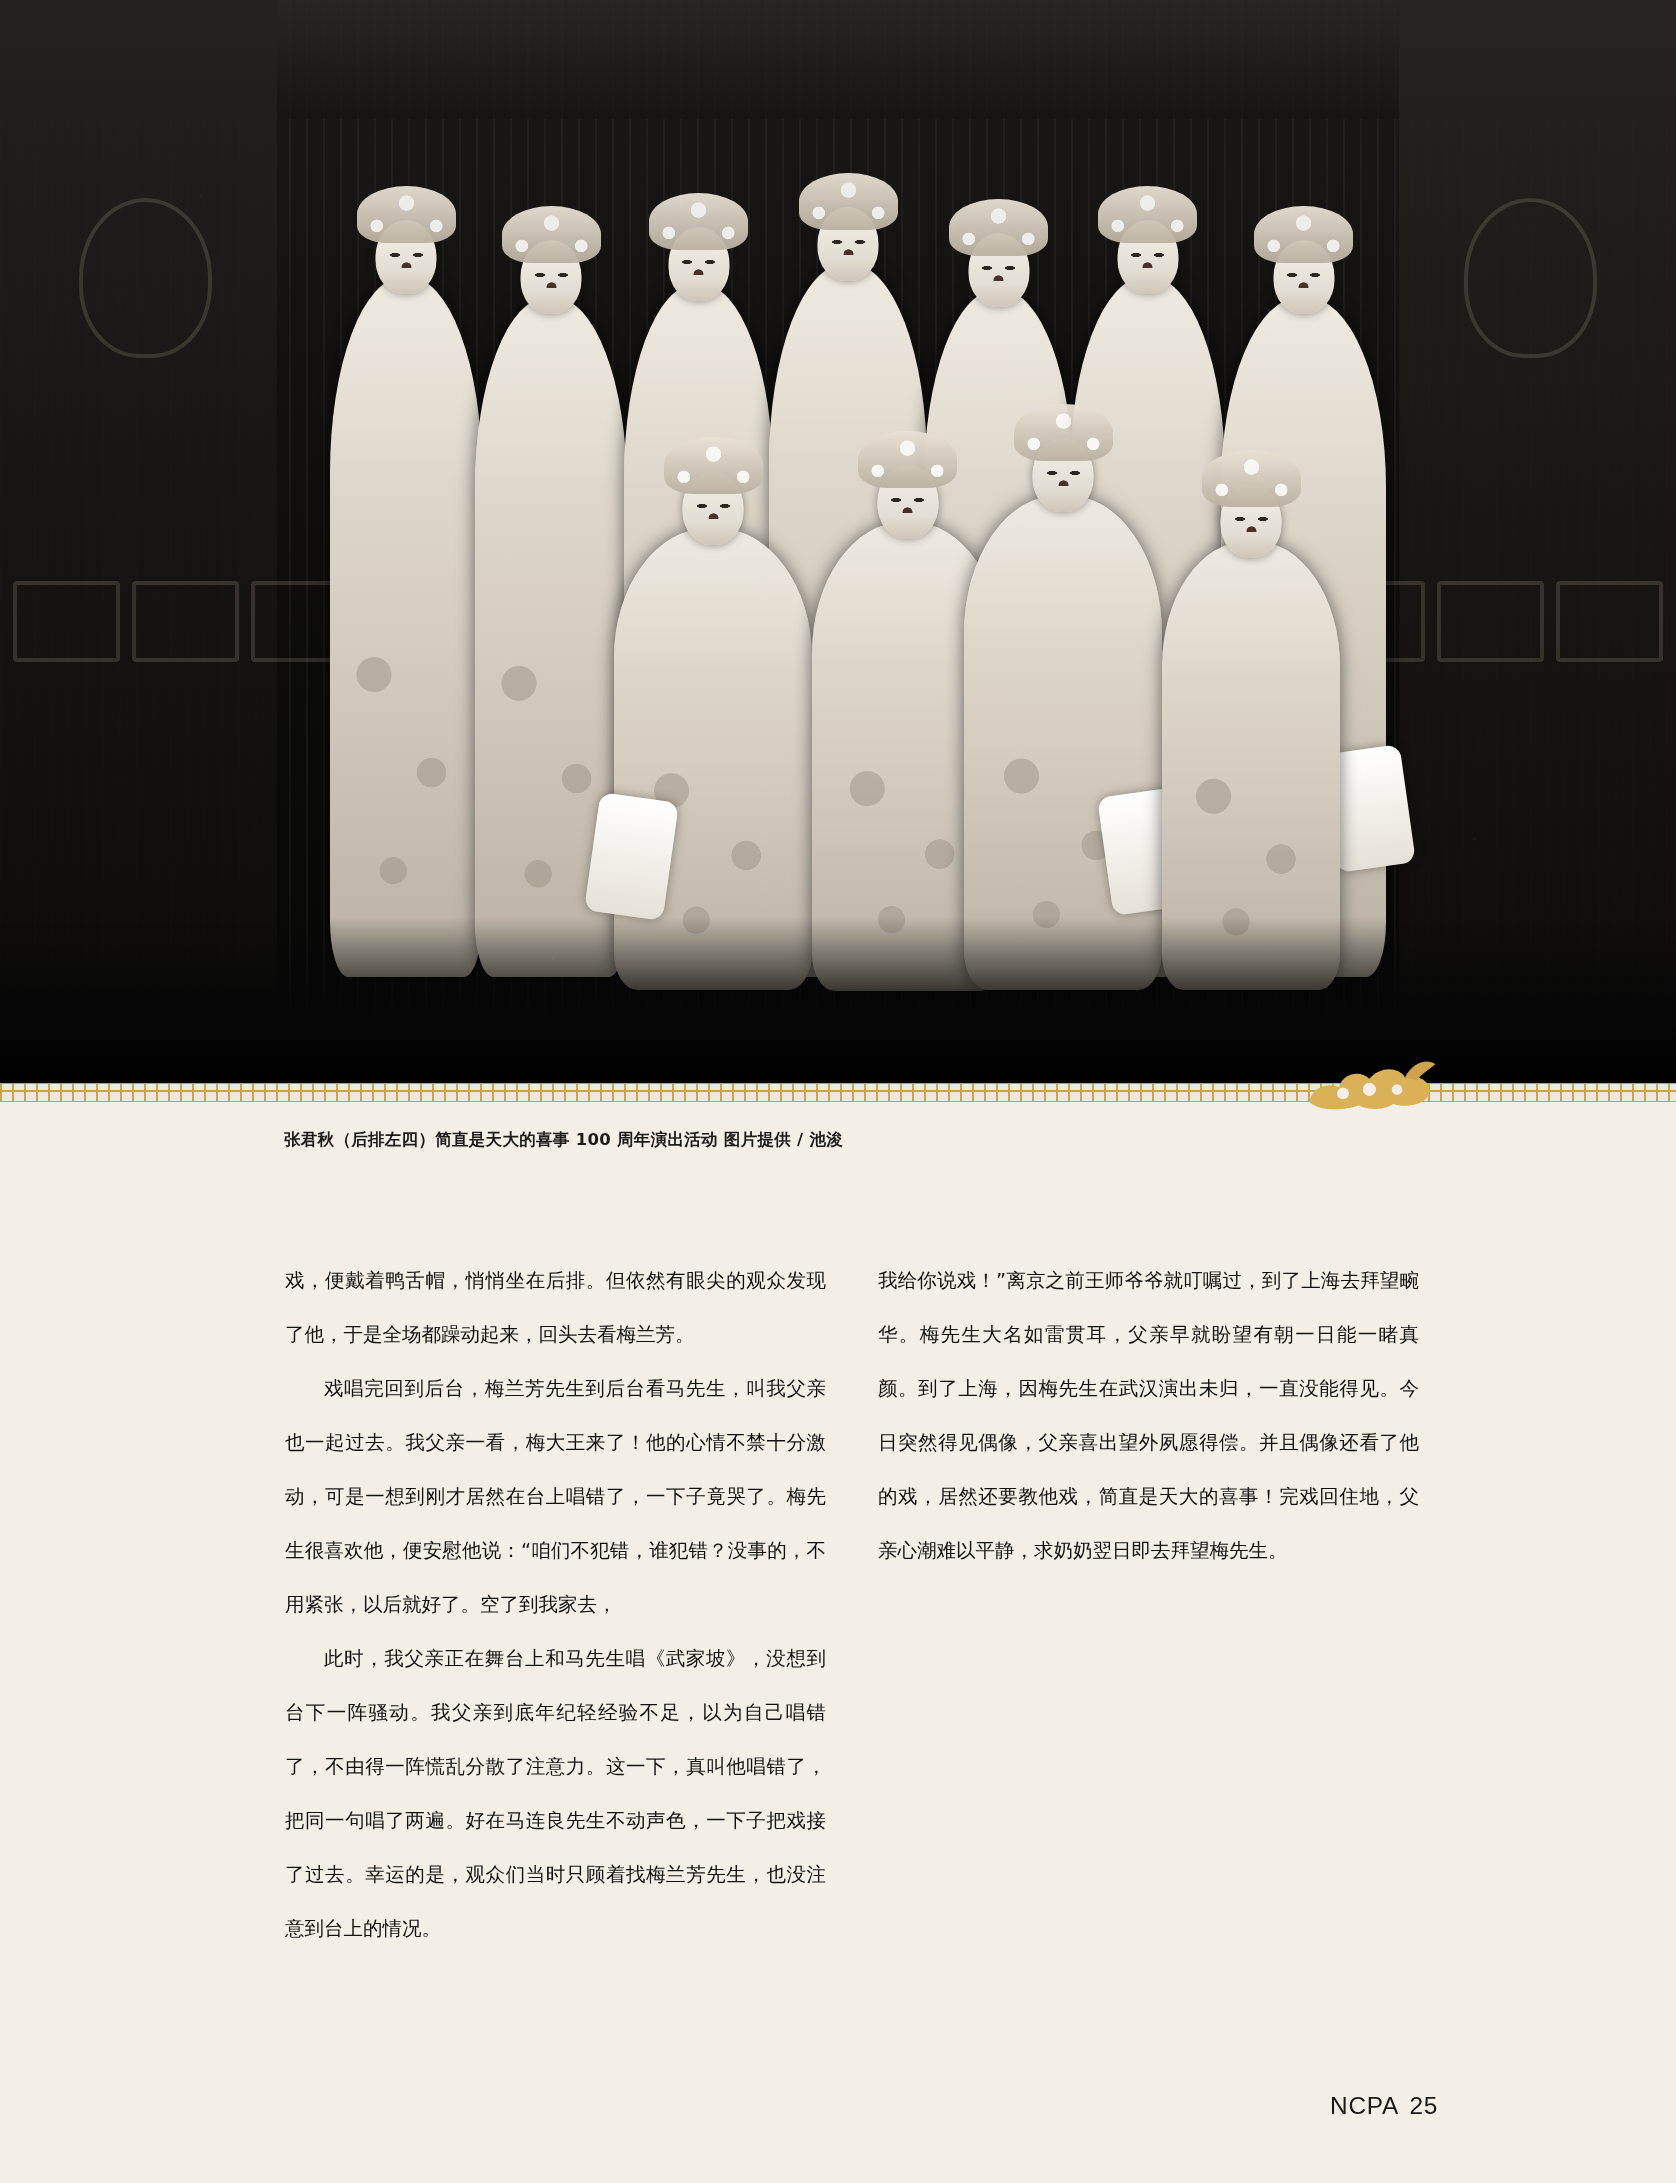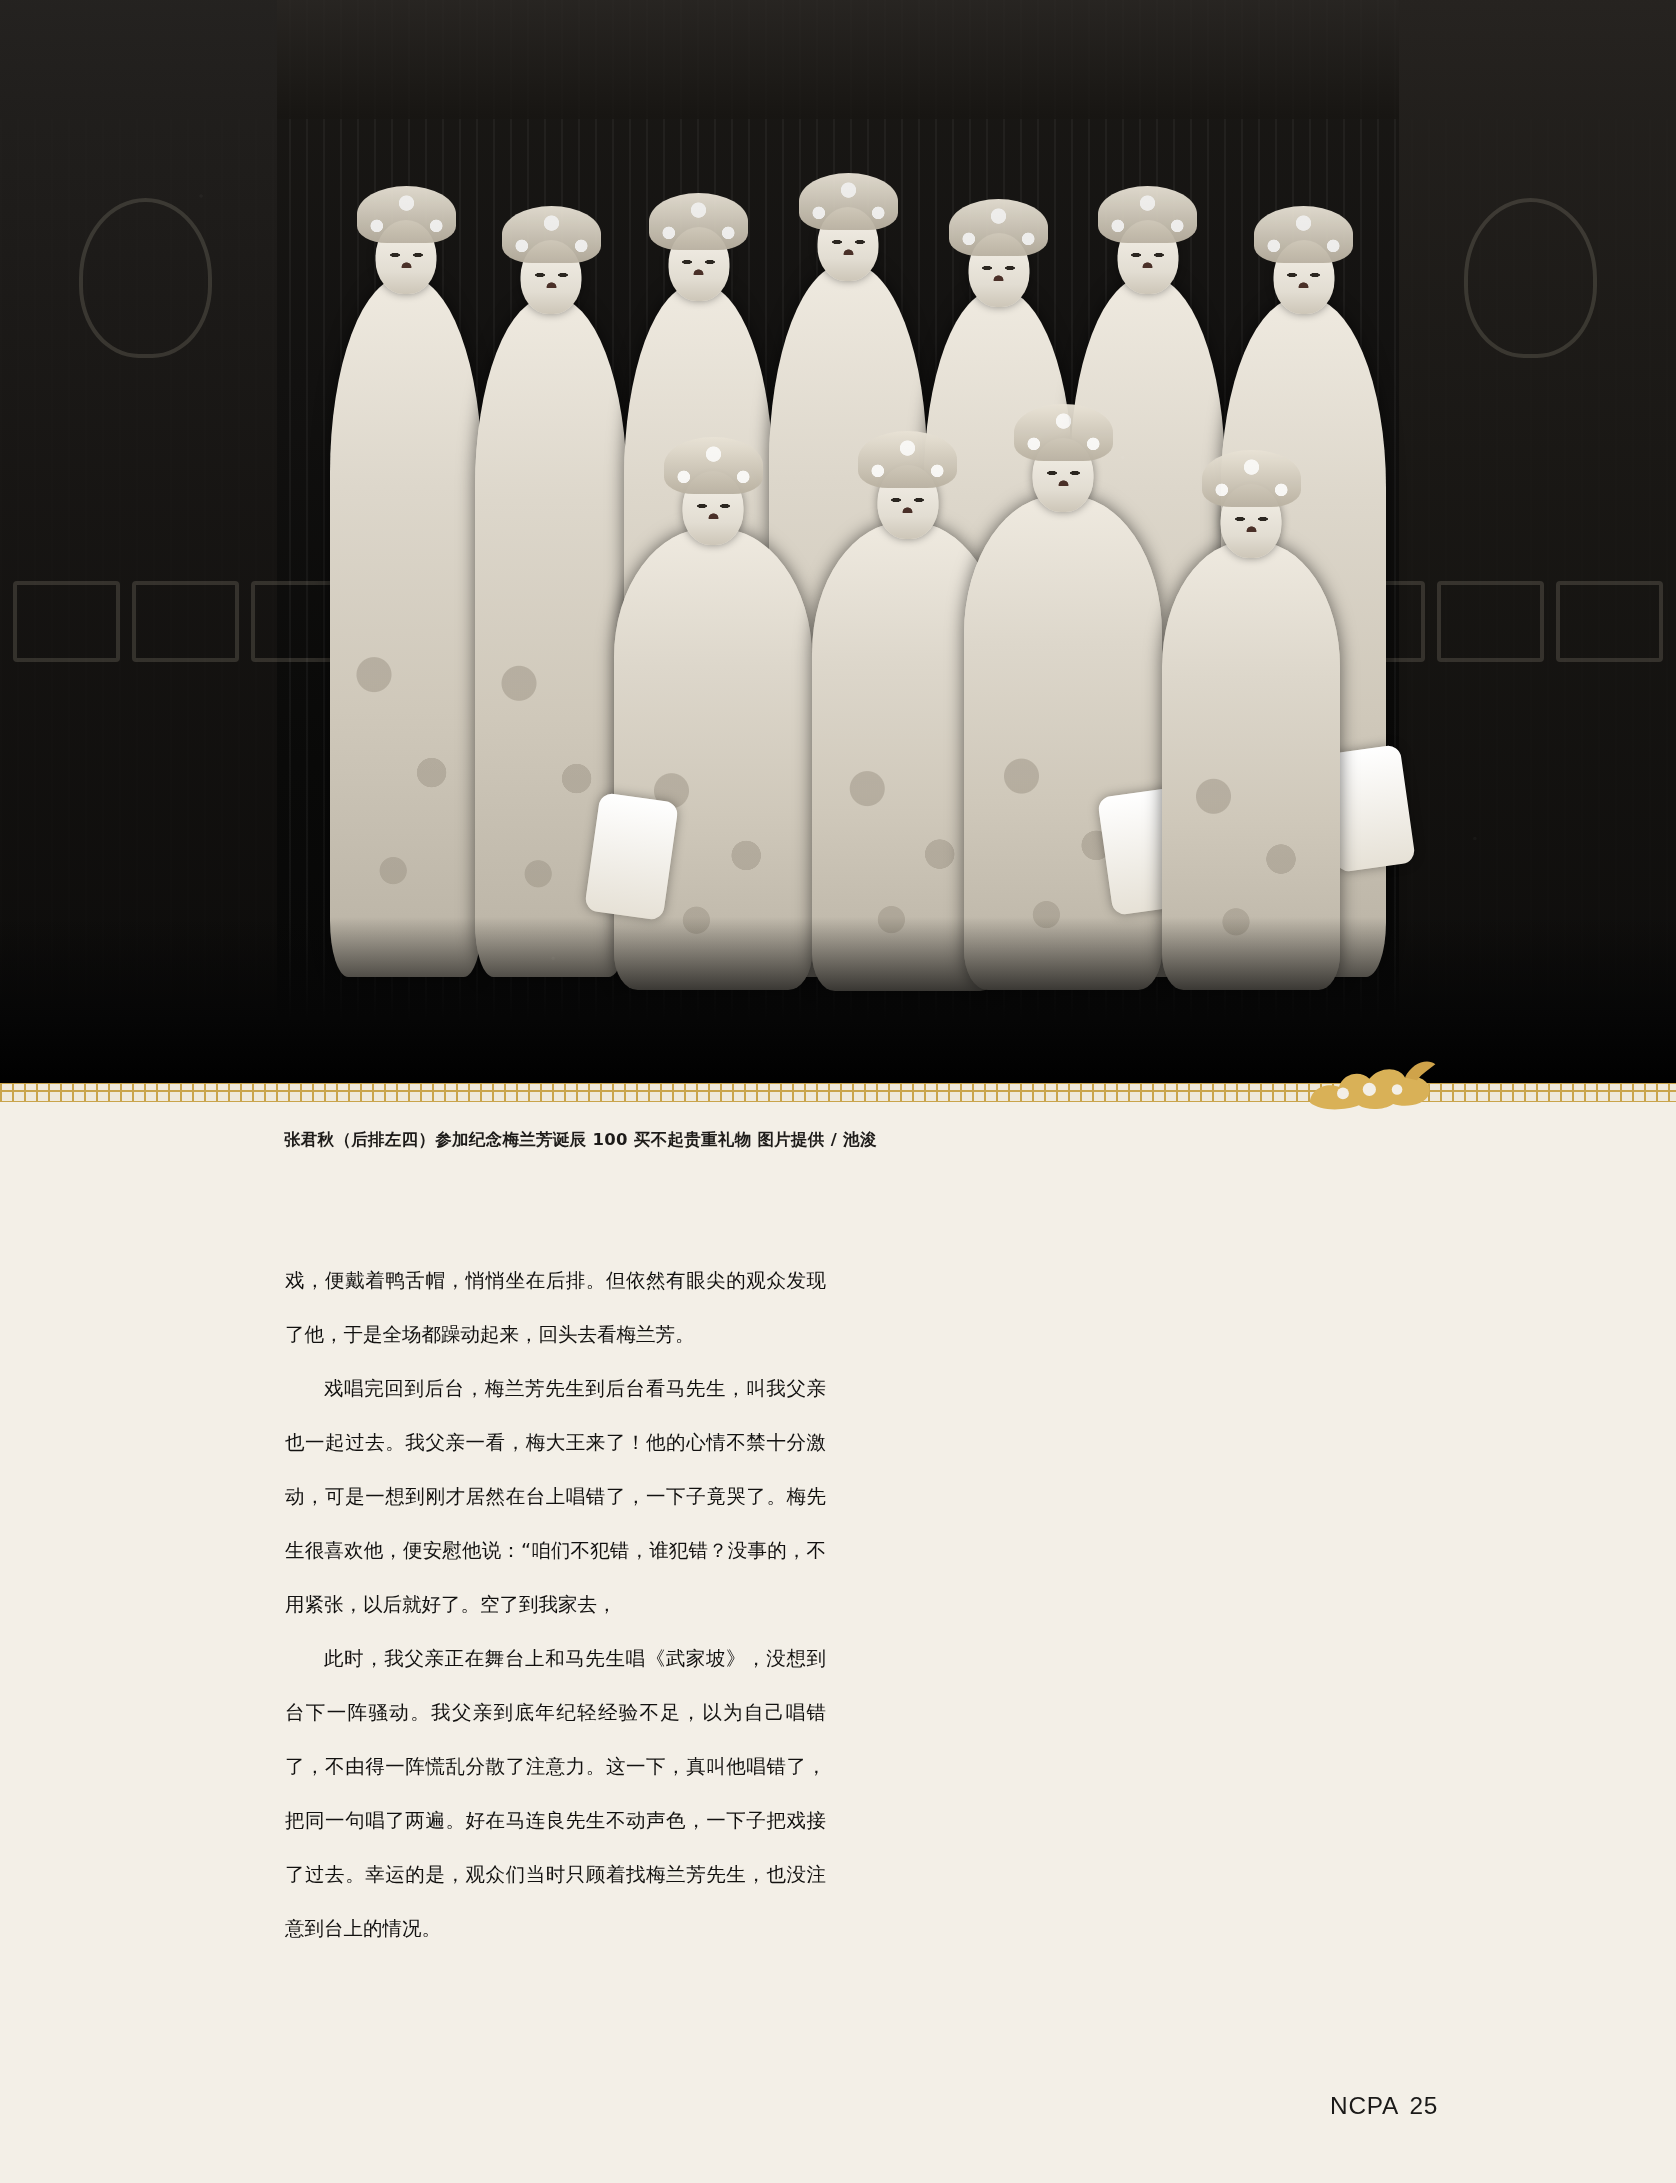--- a/index.html
+++ b/index.html
@@ -348,29 +348,30 @@
       <path d="M6 78 C6 58, 30 46, 50 54 C56 34, 82 28, 96 42 C110 24, 140 22, 150 40
                C172 34, 192 48, 186 66 C180 82, 150 86, 132 80 C118 90, 92 90, 80 82
                C60 90, 22 92, 6 78 Z" fill="#d9b157"></path>
       <path d="M150 40 C160 18, 184 10, 196 20 C186 28, 176 34, 168 44 Z" fill="#cfa34a"></path>
       <circle cx="56" cy="64" r="9" fill="#f3efe7"></circle>
       <circle cx="96" cy="58" r="10" fill="#f3efe7"></circle>
       <circle cx="138" cy="58" r="8" fill="#f3efe7"></circle>
     </svg>
   </div>
 
-  <div class="caption">张君秋（后排左四）参加纪念梅兰芳诞辰 100 买不起贵重礼物  图片提供 / 池浚</div>
+  <div class="caption">张君秋（后排左四）简直是天大的喜事 100 周年演出活动  图片提供 / 池浚</div>
 
   <div class="columns">
     <div class="col left">
       <p>戏，便戴着鸭舌帽，悄悄坐在后排。但依然有眼尖的观众发现了他，于是全场都躁动起来，回头去看梅兰芳。</p>
       <p class="indent">戏唱完回到后台，梅兰芳先生到后台看马先生，叫我父亲也一起过去。我父亲一看，梅大王来了！他的心情不禁十分激动，可是一想到刚才居然在台上唱错了，一下子竟哭了。梅先生很喜欢他，便安慰他说：“咱们不犯错，谁犯错？没事的，不用紧张，以后就好了。空了到我家去，</p>
       <p class="indent">此时，我父亲正在舞台上和马先生唱《武家坡》，没想到台下一阵骚动。我父亲到底年纪轻经验不足，以为自己唱错了，不由得一阵慌乱分散了注意力。这一下，真叫他唱错了，把同一句唱了两遍。好在马连良先生不动声色，一下子把戏接了过去。幸运的是，观众们当时只顾着找梅兰芳先生，也没注意到台上的情况。</p>
     </div>
     <div class="col right">
+      <p>我给你说戏！”离京之前王师爷爷就叮嘱过，到了上海去拜望畹华。梅先生大名如雷贯耳，父亲早就盼望有朝一日能一睹真颜。到了上海，因梅先生在武汉演出未归，一直没能得见。今日突然得见偶像，父亲喜出望外夙愿得偿。并且偶像还看了他的戏，居然还要教他戏，简直是天大的喜事！完戏回住地，父亲心潮难以平静，求奶奶翌日即去拜望梅先生。</p>
     </div>
   </div>
 
   <div class="footer">
     <span>NCPA</span><span class="page-no">25</span>
   </div>
 
 </div>
 
 

